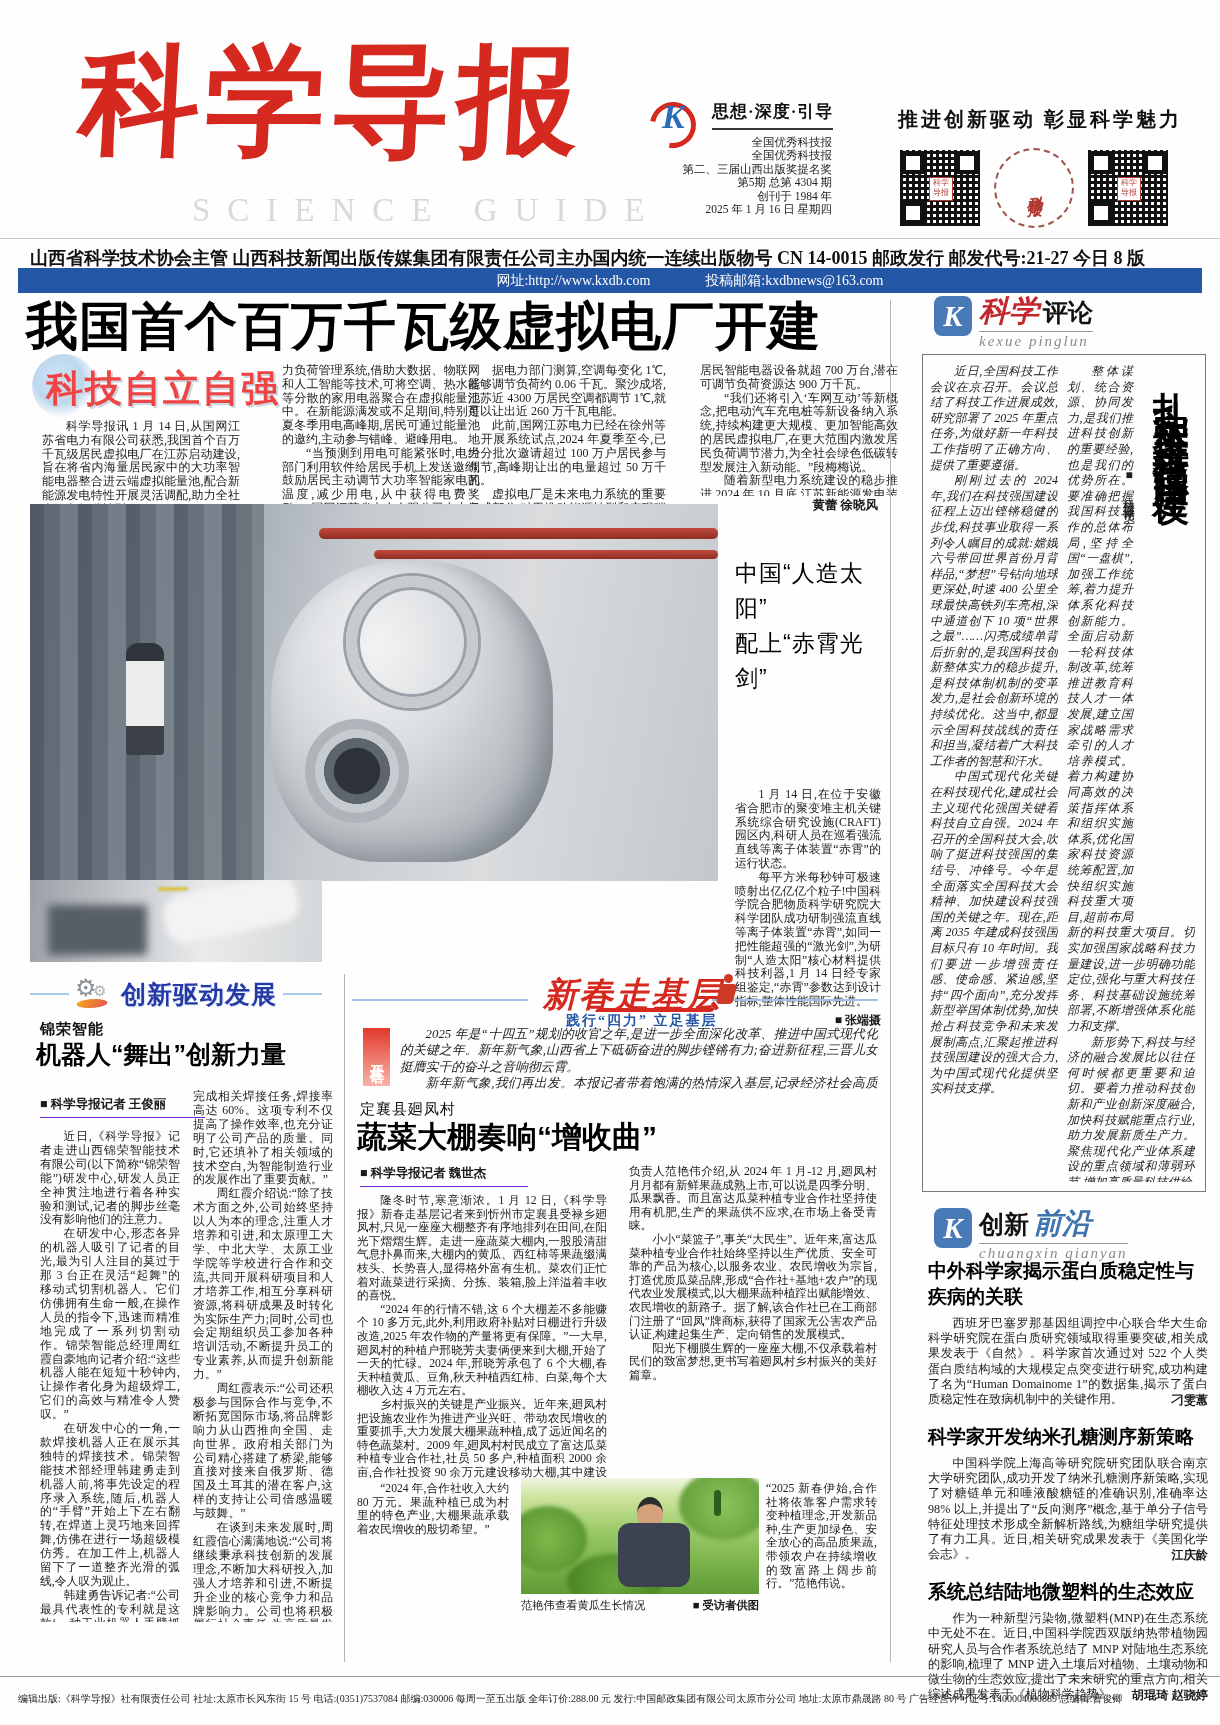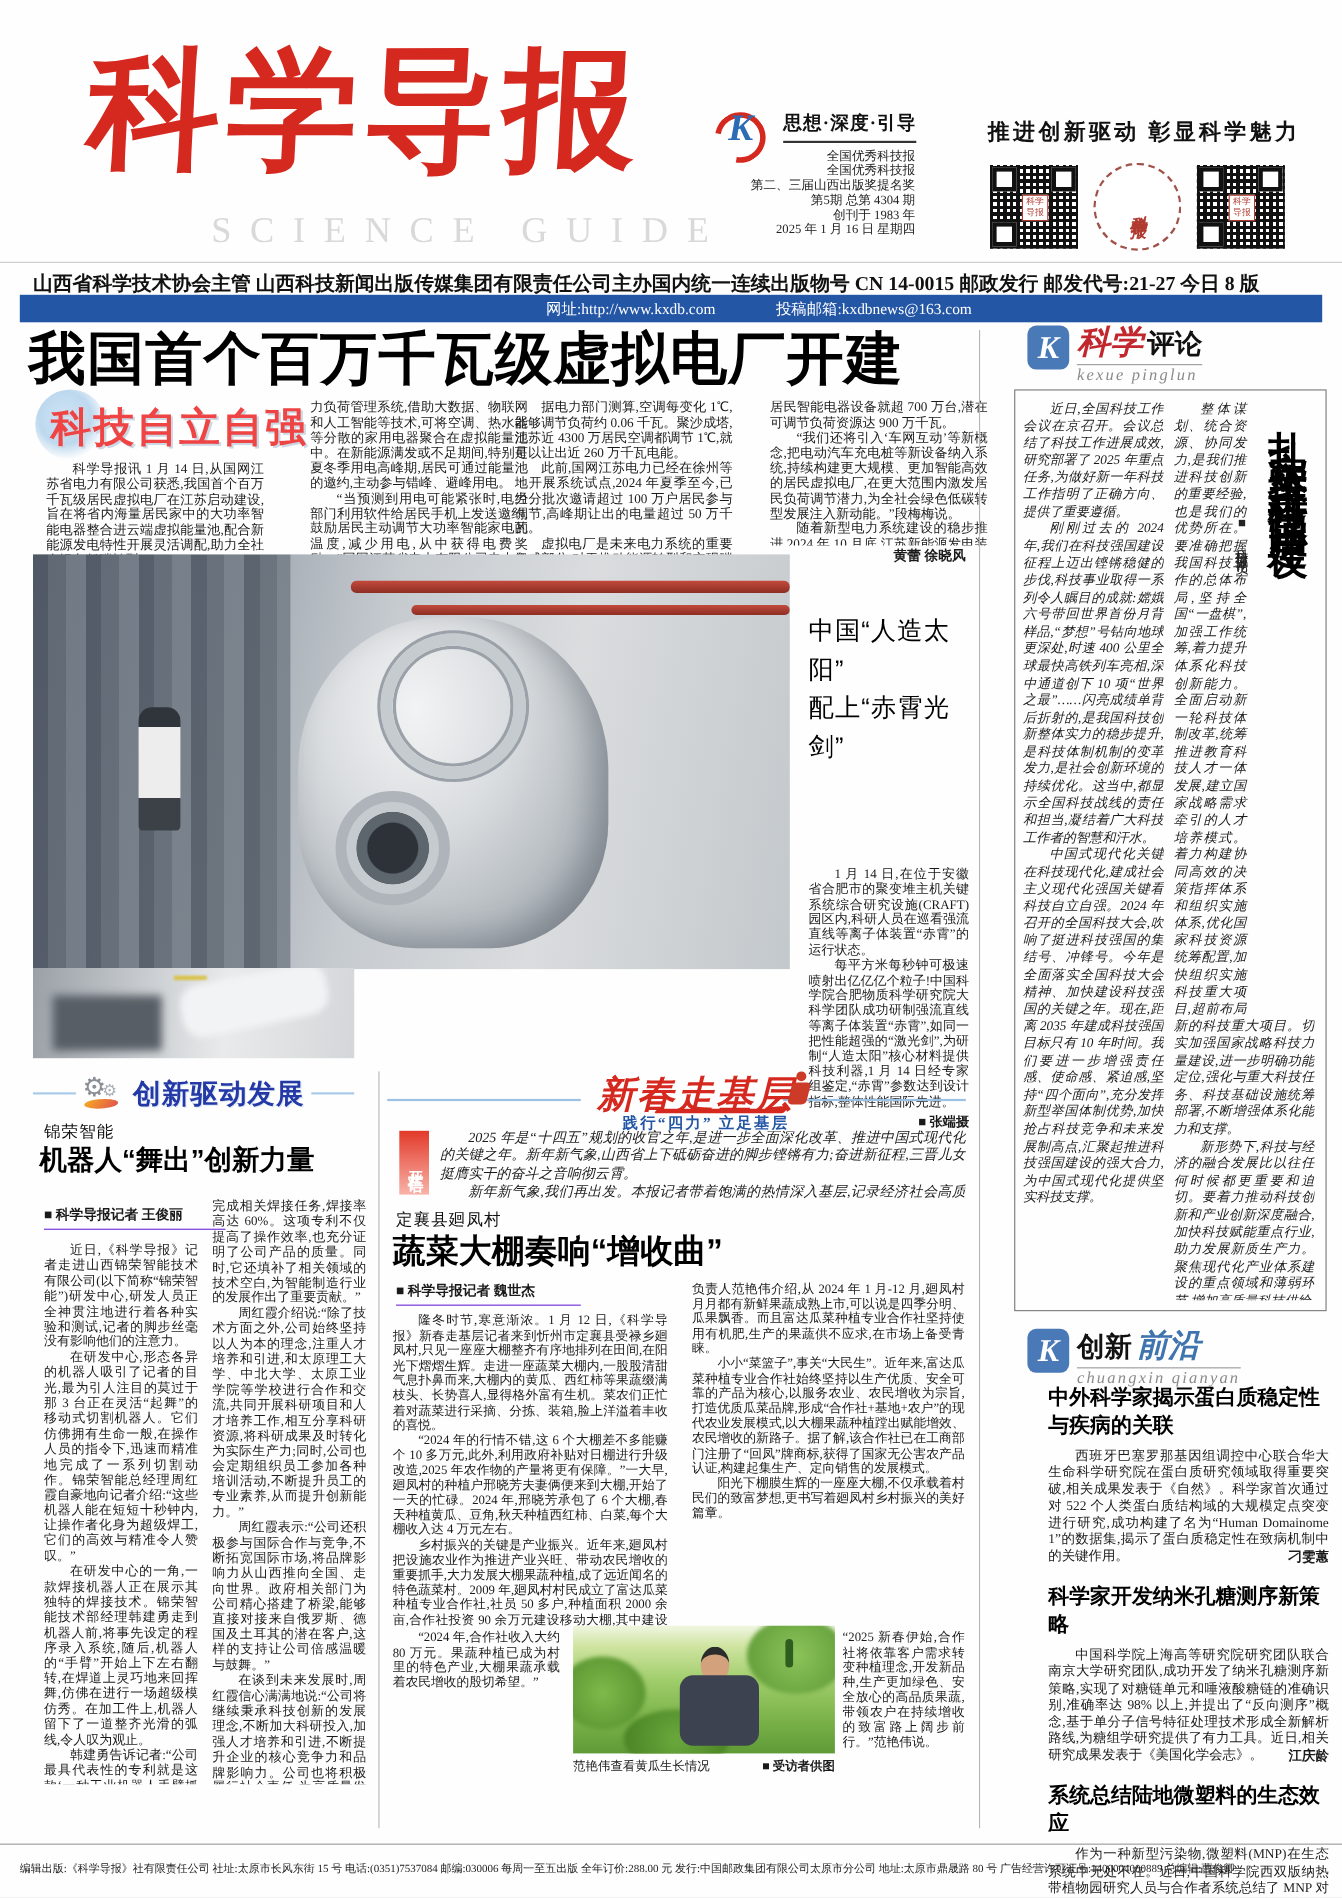--- a/index.html
+++ b/index.html
@@ -104,21 +104,21 @@
       padding:9px 7px;display:flex;gap:9px;}
   .rev-col{width:128px;font-size:12px;line-height:15.6px;font-style:italic;text-align:justify;overflow:hidden;}
   .rev-col.c2::before{content:"";float:right;width:62px;height:552px;}
   .rev-vtitle{left:1146px;top:362px;height:545px;writing-mode:vertical-rl;font-size:36px;font-weight:900;
       letter-spacing:9px;color:#000;font-family:"Liberation Sans",sans-serif;}
   .rev-vbyline{left:1120px;top:468px;writing-mode:vertical-rl;font-size:12px;color:#222;letter-spacing:2px;}
 
   
   .fr-header{left:934px;top:1208px;width:262px;}
   .fr-body{left:928px;top:1258px;width:280px;}
-  .fr-item{margin-bottom:15px;margin-left:25px;}
+  .fr-item{margin-bottom:15px;}
   .fr-title{font-size:19px;font-weight:bold;line-height:26px;margin-bottom:6px;color:#000;
       font-family:"Liberation Sans",sans-serif;}
   .fr-text{font-size:12.2px;line-height:15.2px;text-align:justify;text-indent:2em;}
   .fr-by{text-align:right;font-weight:bold;font-size:12.2px;margin-top:-15.2px;}
 
   
   .photo-robot{left:30px;top:880px;width:292px;height:82px;overflow:hidden;
       background:linear-gradient(95deg,#9aa0a6,#c9cdd1 35%,#e9eaeb 60%,#d4d7d9);}
   .photo-robot::before{content:"";position:absolute;left:6%;top:30%;width:34%;height:62%;
       background:#575e65;filter:blur(4px);}
@@ -127,21 +127,21 @@
   .robot-cable{position:absolute;left:44%;top:8%;width:30px;height:4px;background:#d8c24a;filter:blur(1px);}
   .inno-banner{left:30px;top:976px;width:292px;height:36px;display:flex;align-items:center;gap:6px;}
   .bar-line{flex:1;height:2px;background:#a9cae8;}
   .gear-wrap{position:relative;width:40px;height:32px;flex:0 0 auto;}
   .gear-wrap .flame{position:absolute;left:2px;bottom:2px;width:30px;height:9px;border-radius:50%;
       transform:skewX(-35deg);background:linear-gradient(90deg,#f5a623,#e2574d);}
   .gear-wrap .g1{position:absolute;left:0;top:-4px;font-size:24px;color:#8a9096;}
   .gear-wrap .g2{position:absolute;left:18px;top:4px;font-size:15px;color:#aab0b6;}
   .inno-label{font-size:25px;font-weight:900;color:#2438a6;font-family:"Liberation Sans",sans-serif;
       letter-spacing:1px;text-shadow:1px 1px 0 #dce9f5;flex:0 0 auto;}
-  .inno-kicker{left:40px;top:1020px;font-size:15px;color:#111;letter-spacing:1px;}
+  .inno-kicker{left:40px;top:1020px;font-size:15px;color:#111;letter-spacing:1px;font-weight:bold;}
   .inno-headline{left:36px;top:1038px;font-size:25px;font-weight:900;white-space:nowrap;color:#000;
       font-family:"Liberation Sans",sans-serif;}
   .byline-sm{font-size:12.5px;font-weight:bold;border-bottom:1px solid #6d28d9;padding-bottom:4px;}
   .inno-byline{left:40px;top:1096px;width:165px;}
   .c-inno1{left:40px;top:1130px;width:140px;height:492px;}
   .c-inno2{left:193px;top:1090px;width:140px;height:532px;}
   .c-inno1,.c-inno2{font-size:11.8px;line-height:13.9px;}
 
   
   .spr-line-l{left:352px;top:999px;width:176px;height:2px;background:#9cc3e6;}
@@ -199,21 +199,21 @@
   <div class="abs mh-logo">
     <span class="ring"></span>
     <span class="kletter">K</span>
   </div>
   <div class="abs mh-tagline">思想·深度·引导</div>
   <div class="abs mh-info">
       <div>全国优秀科技报</div>
       <div>全国优秀科技报</div>
       <div>第二、三届山西出版奖提名奖</div>
       <div>第5期 总第 4304 期</div>
-      <div>创刊于 1983 年</div>
+      <div>创刊于 1984 年</div>
       <div>2025 年 1 月 16 日 星期四</div>
     </div>
   <div class="abs mh-slogan">推进创新驱动  彰显科学魅力</div>
 
   <div class="abs qr-row">
     <div class="qr">
       <span class="fp tl"></span>
       <span class="fp tr"></span>
       <span class="fp bl"></span>
       <span class="qr-center">科学导报</span>

